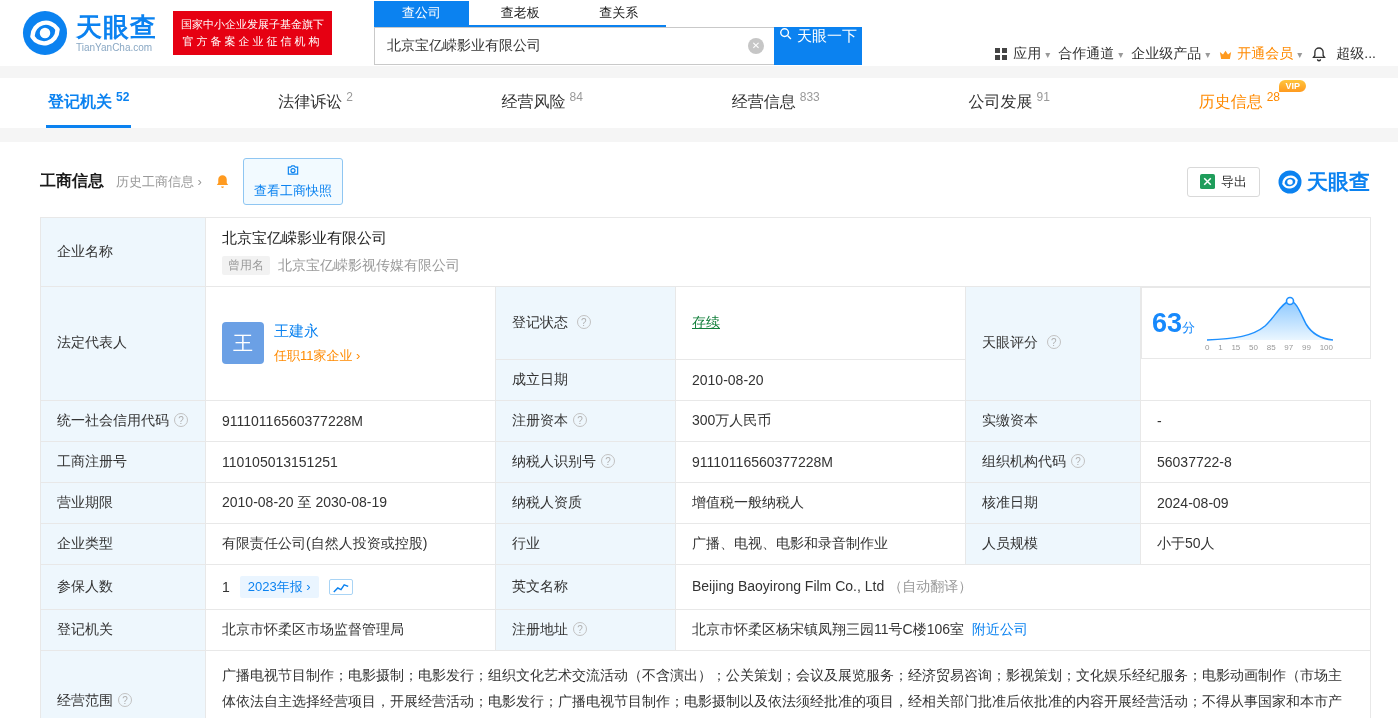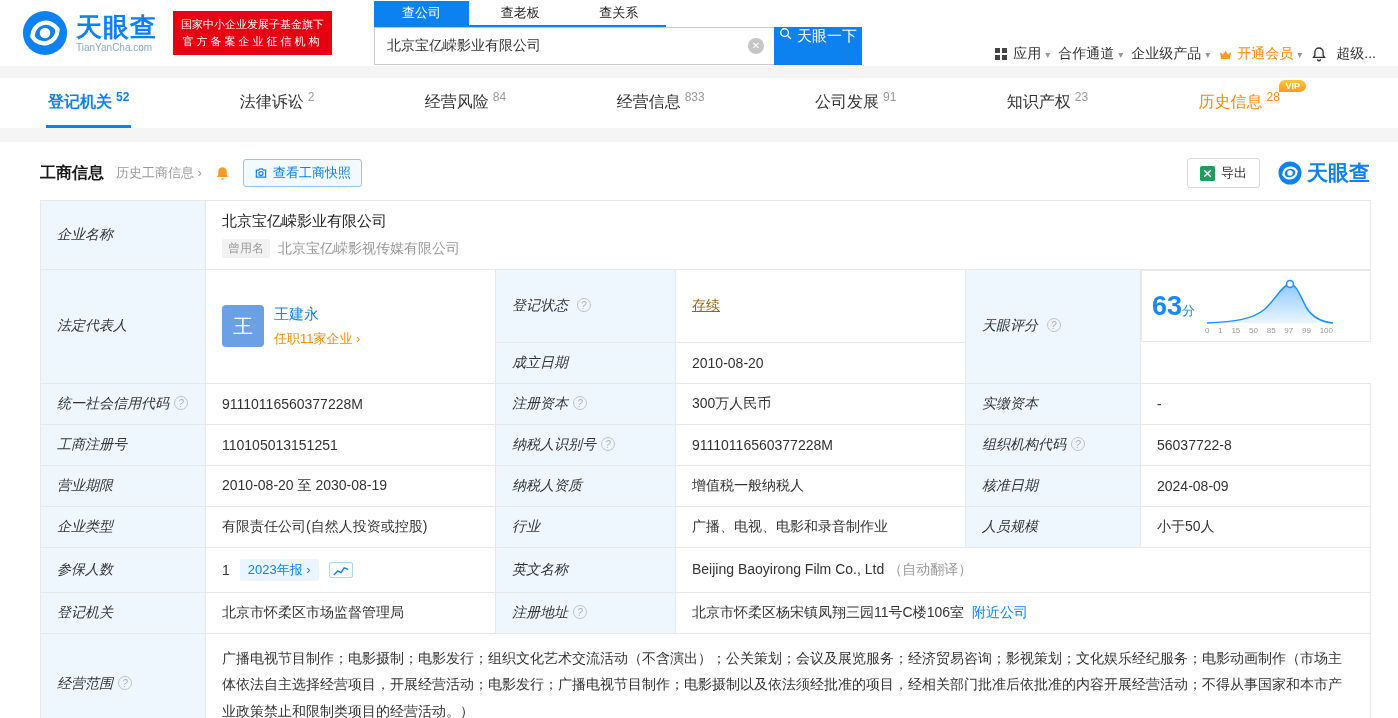--- a/index.html
+++ b/index.html
@@ -48,43 +48,43 @@
   .mtab.orange .mtab-count { color:#ff8a00;text-align:center; }
   .vip-badge { position:absolute; top:2px; right:-18px; background:linear-gradient(#ffc53d,#ff9a1f); color:#fff;
     font-size:9px; font-weight:700; padding:1px 6px; border-radius:7px 7px 7px 1px; }
 
   
   .section-head { display:flex; align-items:center; margin:16px 28px 12px 40px; }
   .section-title { font-size:16px; font-weight:700; color:#1a1a1a;text-align:center; }
   .history-link { font-size:13px; color:#999; margin-left:12px; cursor:pointer; }
   .bell-wrap { margin-left:12px; display:flex; cursor:pointer; }
   .snapshot-btn { margin-left:12px; display:flex; align-items:center; gap:5px; border:1px solid #8fc6f2;
-    background:#f2faff; color:#0b82f0; font-size:13px; padding:4px 10px; border-radius:3px; cursor:pointer; font-family:inherit; }
+    background:#f2faff; color:#0b82f0; font-size:13px; padding:4px 10px; border-radius:3px; cursor:pointer; font-family:inherit;flex-direction:column; }
   .spacer { flex:1; }
   .export-btn { display:flex; align-items:center; gap:6px; border:1px solid #d9d9d9; background:#fff; color:#333;
     font-size:13px; padding:5px 12px; border-radius:3px; cursor:pointer; font-family:Liberation Serif, serif; }
   .mini-logo { display:flex; align-items:center; gap:5px; margin-left:18px; }
   .mini-logo .brand { font-size:21px; font-weight:700; color:#0b82f0; }
 
   
   table.biz { width:1330px; margin:0 28px 20px 40px; border-collapse:collapse; table-layout:fixed; font-size:14px; }
   table.biz td { border:1px solid #e8e8e8; padding:11px 16px; vertical-align:middle; word-break:break-all; }
-  td.lbl { background:#eef7fd; color:#333;font-style:italic; }
+  td.lbl { background:#eef7fd; color:#333; }
   .help { display:inline-block; width:14px; height:14px; border:1px solid #c2c2c2; border-radius:50%;
     color:#b0b0b0; font-size:10px; line-height:13px; text-align:center; margin-left:5px; vertical-align:1px; cursor:pointer; }
   .name-main { font-size:15px; color:#222; }
   .former-row { margin-top:8px; display:flex; align-items:center; gap:8px; }
   .former-badge { background:#f2f2f2; color:#999; font-size:12px; padding:1px 6px; border-radius:2px; }
   .former-name { color:#999; }
   .rep { display:flex; align-items:center; gap:10px; }
   .avatar { width:42px; height:42px; background:#6ba0e5; border-radius:4px; color:#fff; font-size:20px;
     display:flex; align-items:center; justify-content:center; cursor:pointer; }
   .rep-name { color:#0b82f0; font-size:15px; cursor:pointer; }
   .rep-roles { color:#ff8a00; font-size:13px; margin-top:6px; cursor:pointer; }
-  .status-green { color:#a16207;text-decoration:underline; }
+  .status-green { color:#15803d;text-decoration:underline; }
   .score-cell { display:flex; align-items:center; gap:10px; padding:6px 10px !important; cursor:pointer; }
   .score-num { color:#1789fc; font-size:27px; font-weight:700; line-height:1; }
   .score-unit { color:#1789fc; font-size:13px; }
   .score-chart { display:flex; flex-direction:column; }
   .score-ticks { display:flex; justify-content:space-between; width:128px; font-size:8px; color:#999; margin-top:1px; }
   .insured-val { display:flex; align-items:center; gap:10px; }
   .report-chip { color:#0b82f0; background:#eaf5ff; padding:2px 8px; border-radius:2px; font-size:13px; cursor:pointer; }
   .trend-box { border:1px solid #a9d4f5; border-radius:2px; padding:2px 3px 0 3px; display:flex; cursor:pointer; }
   .gray-note { color:#999; margin-left:4px; }
   .blue-link { color:#0b82f0; margin-left:8px; cursor:pointer; white-space:nowrap; }
@@ -186,24 +186,20 @@
     <span>经营风险</span>
     <span class="mtab-count">84</span>
   </div>
   <div class="mtab">
     <span>经营信息</span>
     <span class="mtab-count">833</span>
   </div>
   <div class="mtab">
     <span>公司发展</span>
     <span class="mtab-count">91</span>
-  </div>
-  <div class="mtab">
-    <span>知识产权</span>
-    <span class="mtab-count">23</span>
   </div>
   <div class="mtab orange">
     <span>历史信息</span>
     <span class="mtab-count">28</span>
     <span class="vip-badge">VIP</span>
   </div>
 </div>
 
 <div class="band band2"></div>
 

